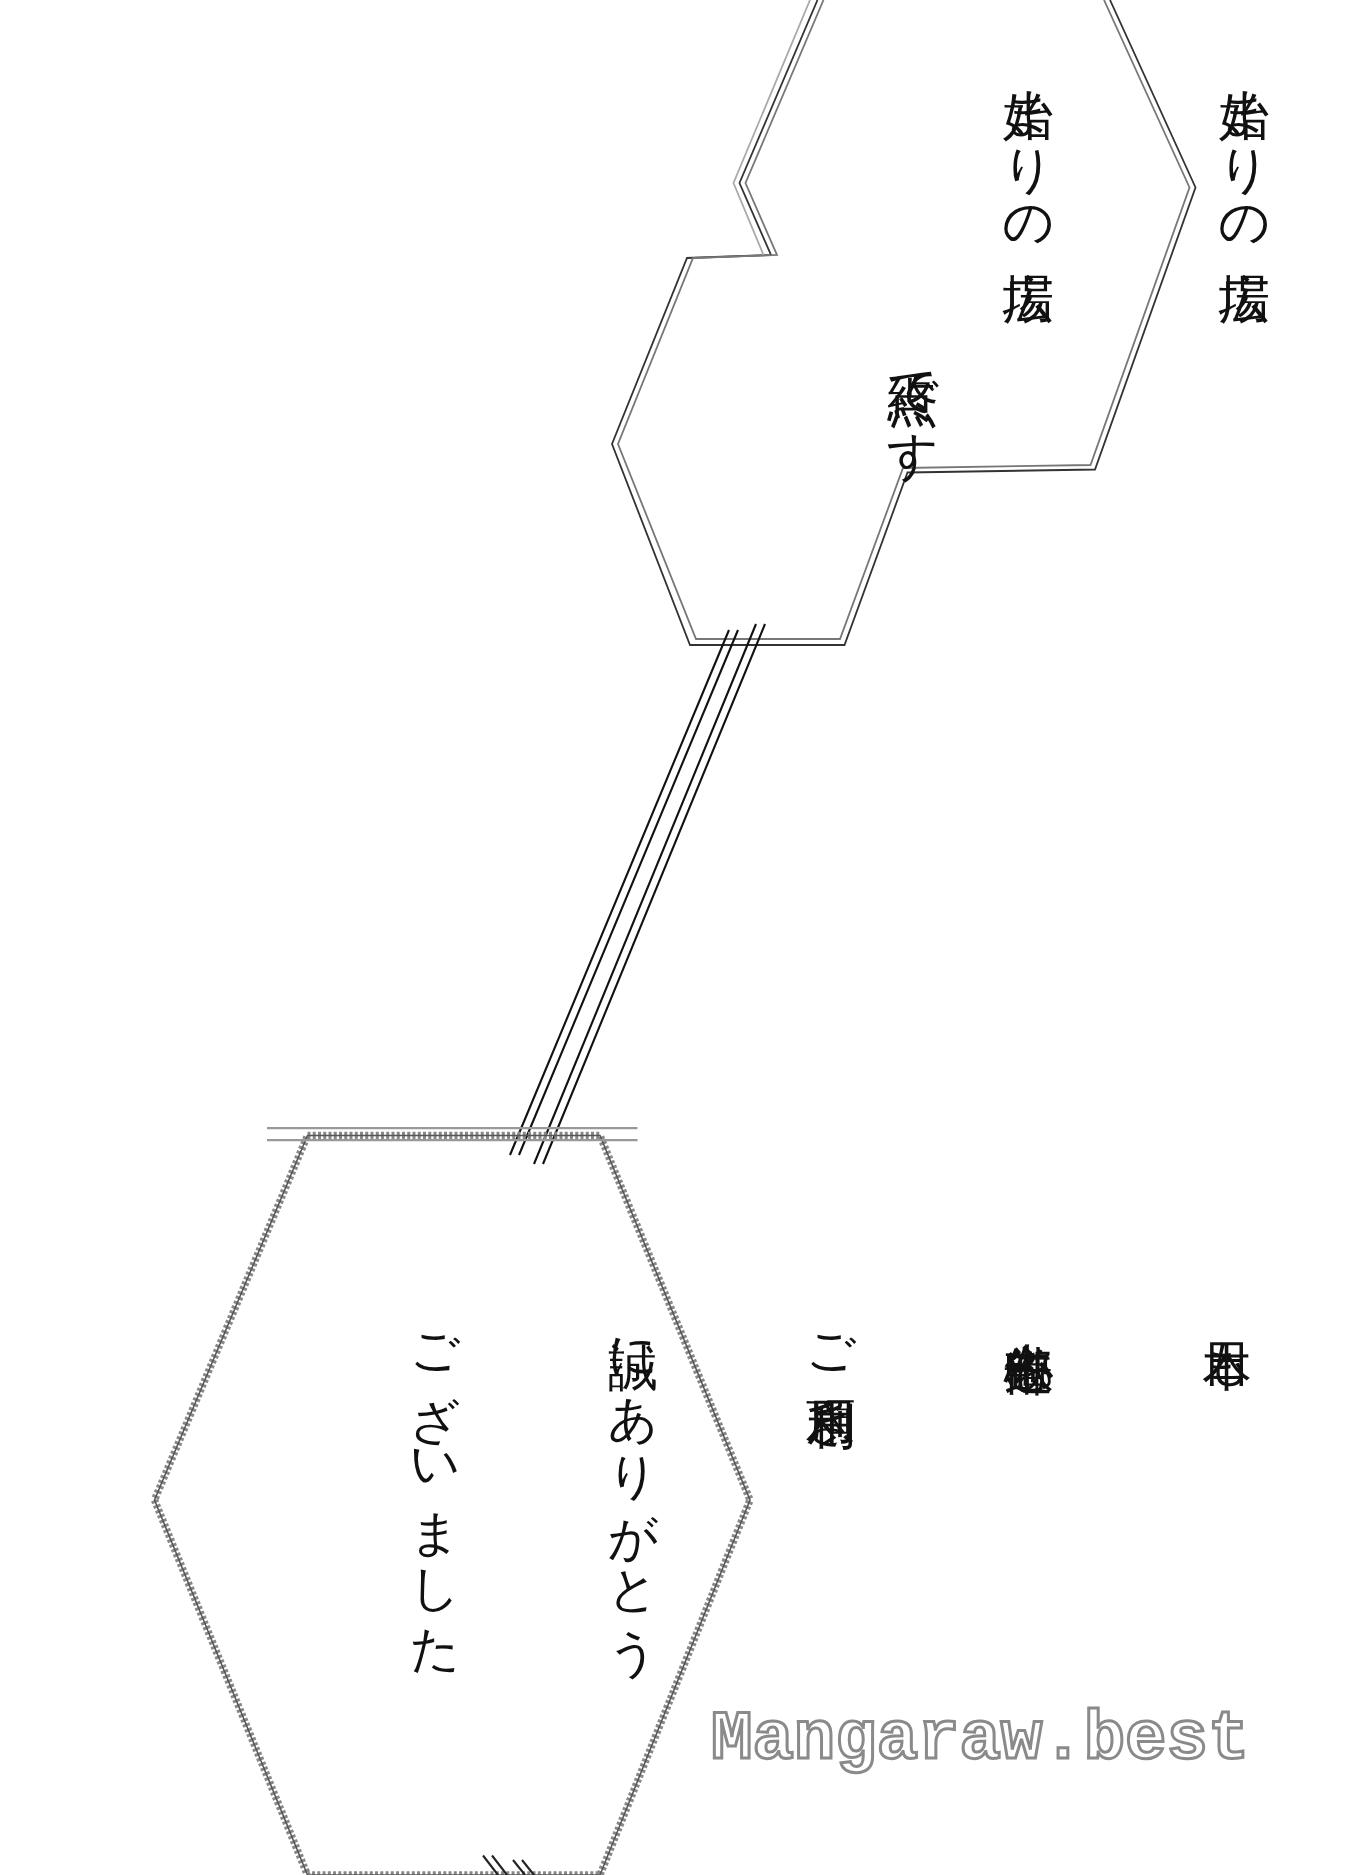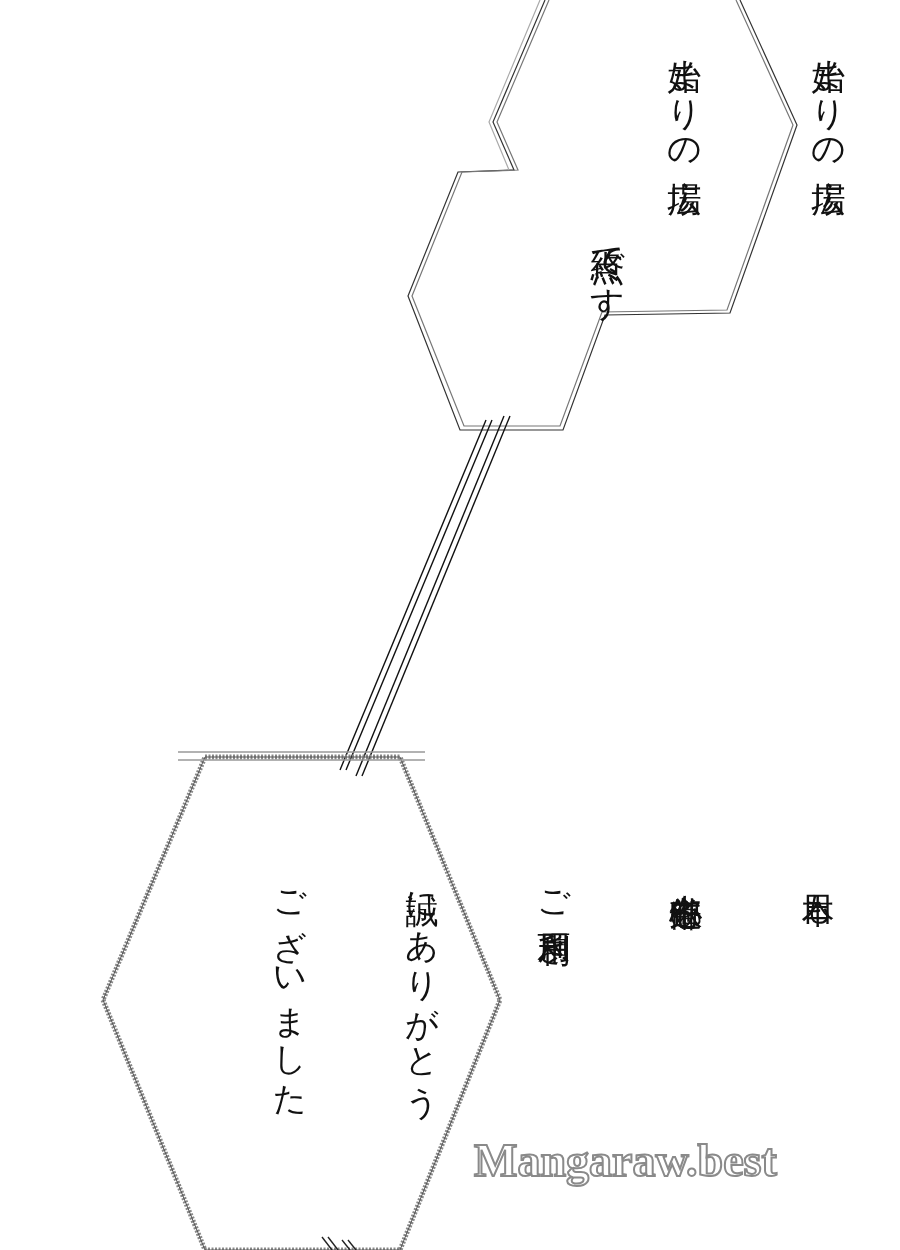--- a/index.html
+++ b/index.html
@@ -8,21 +8,21 @@
   .page { position: absolute; left: 0; top: 0; width: 900px; height: 1250px; background: #fff; }
   svg.art { position: absolute; left: 0; top: 0; }
   .vtext { position: absolute; writing-mode: vertical-rl; text-orientation: upright;
            color: #111; font-family: "DejaVu Sans", sans-serif; white-space: pre;
            letter-spacing: 1px; }
   .col { display: block; }
   .top-text { left: 565px; top: 34px; font-size: 34px; line-height: 48px; }
   .top-text2 { left: 488px; top: 222px; font-size: 34px; line-height: 48px; }
   .bottom-text { left: 180px; top: 868px; font-size: 33px; line-height: 44px; }
   .watermark { position: absolute; left: 474px; top: 1134px; font-size: 46px; font-weight: bold;
-               font-family: Liberation Serif, serif; color: #fff;
+               font-family: Liberation Mono, monospace; color: #fff;
                -webkit-text-stroke: 2px #8a8a8a; letter-spacing: 0px; }
 </style>
 </head>
 <body>
 
 <div class="page">
 
   <svg class="art" width="900" height="1250" viewBox="0 0 900 1250">
 
     <g fill="none" stroke="#333" stroke-width="1.2">

